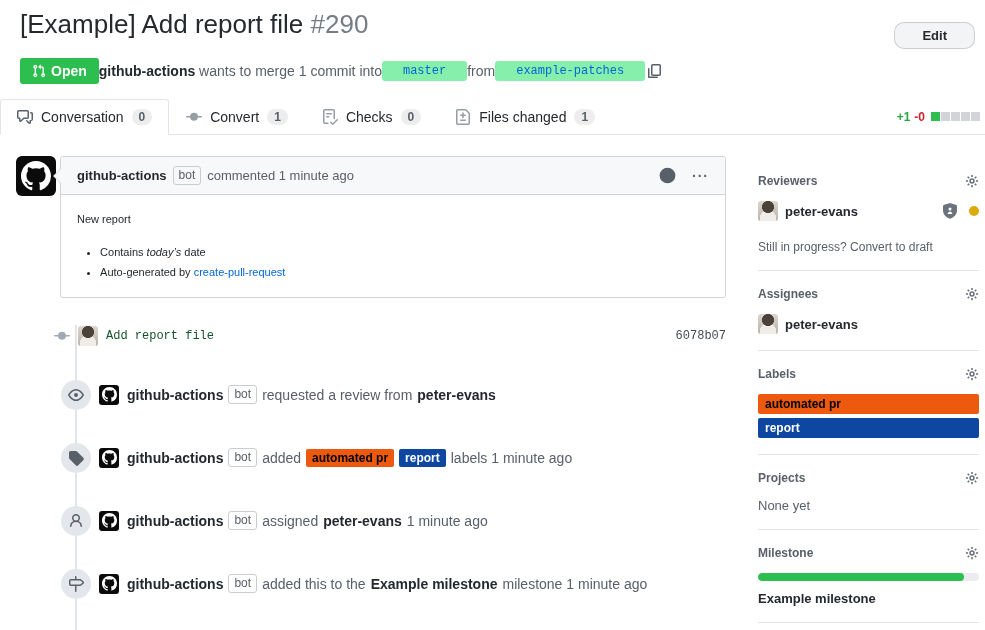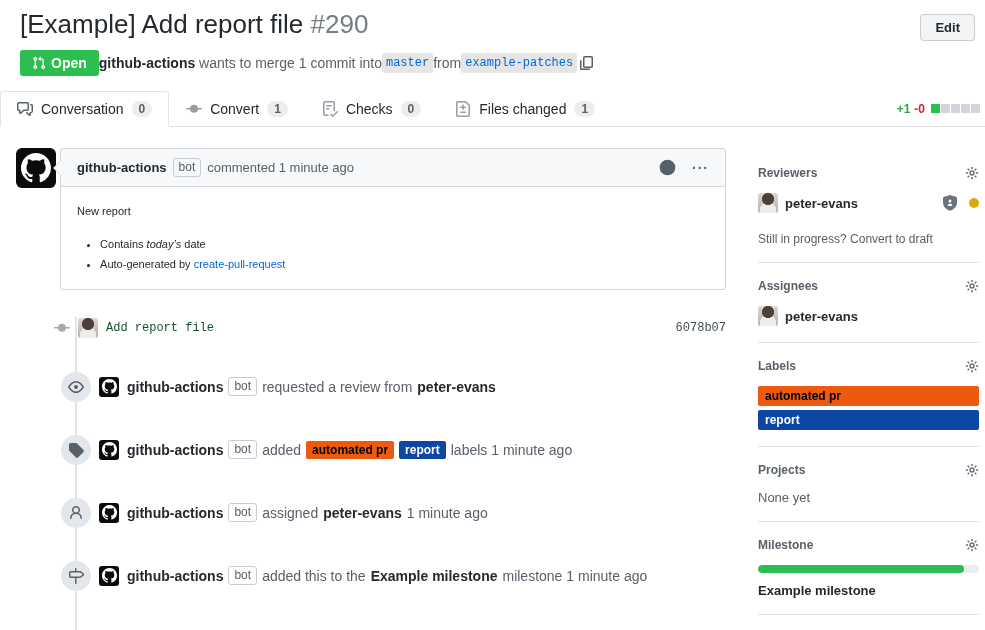--- a/index.html
+++ b/index.html
@@ -5,28 +5,28 @@
   * { box-sizing: border-box; margin: 0; padding: 0; }
   html, body { width: 985px; height: 630px; overflow: hidden; background: #fff; }
   body { font-family: "Liberation Sans", sans-serif; font-size: 14px; color: #24292e; }
 
   
   .pr-header { padding: 8px 10px 0 20px; }
   .title-row { display: flex; justify-content: space-between; align-items: flex-start; }
   .pr-title { font-size: 26px; font-weight: 400; line-height: 1.25; color: #24292e; }
   .pr-number { color: #747d86; font-weight: 400; }
   .btn-edit { font: 600 13px "Liberation Sans", sans-serif; color: #24292e; background: #f3f4f6;
-    border: 1px solid rgba(27,31,35,.18); border-radius: 4px; padding: 5px 14px; cursor: pointer; margin-top: 6px; }
+    border: 1px solid rgba(27,31,35,.18); border-radius: 10px; padding: 5px 27px; cursor: pointer; margin-top: 14px; }
   .meta-row { display: flex; align-items: center; gap: 0; margin-top: 9px; color: #586069; }
   .state-badge { display: inline-flex; align-items: center; gap: 5px; color: #fff; font-weight: 600;
     font-size: 14px; padding: 5px 12px; border-radius: 3px; }
   .state-badge svg { fill: #fff; }
   .merge-author { font-weight: 600; color: #24292e; }
   .branch-pill { font-family: "Liberation Mono", "DejaVu Sans Mono", monospace; font-size: 12px;
-    background: #e5e5e5; color: #0366d6; padding: 3px 4px; border-radius: 3px; text-decoration: none; }
+    background: #86efac; color: #0366d6; padding: 3px 21px; border-radius: 3px; text-decoration: none; }
   .copy-icon { display: inline-flex; cursor: pointer; color: #586069; margin-left: 2px; }
   .copy-icon svg { fill: #586069; }
 
   
   .tabnav { margin-top: 15px; border-bottom: 1px solid #e1e4e8; display: flex; align-items: stretch; }
   .tab { display: flex; align-items: center; gap: 8px; padding: 9px 16px; font-size: 14px; color: #24292e;
     border: 1px solid transparent; margin-bottom: -1px; cursor: pointer; background: transparent; }
   .tab svg { fill: #959da5; }
   .tab.active { background: #fff; border-color: #e1e4e8 #e1e4e8 #fff; border-radius: 3px 3px 0 0; }
   .tab.active svg { fill: #586069; }

